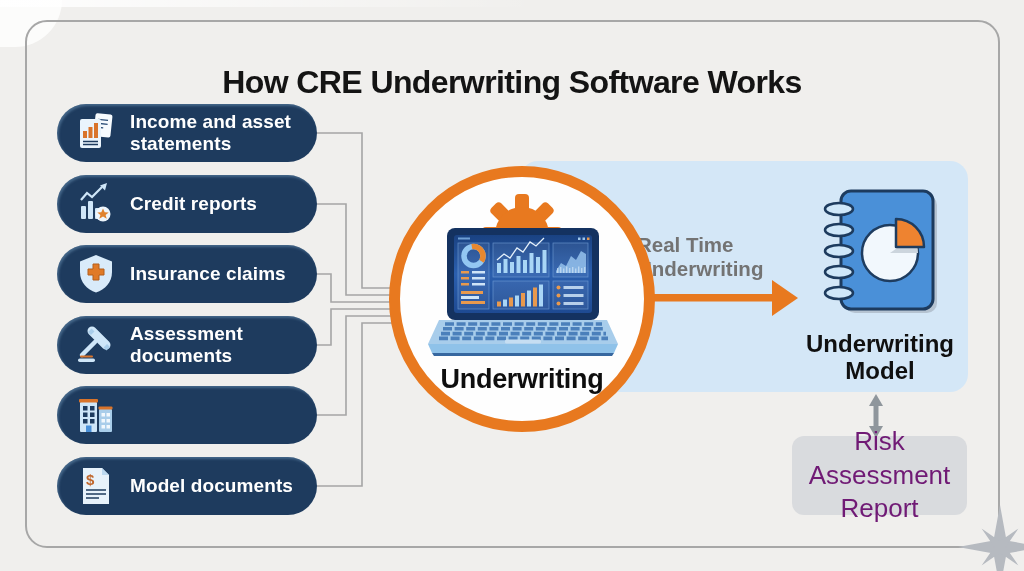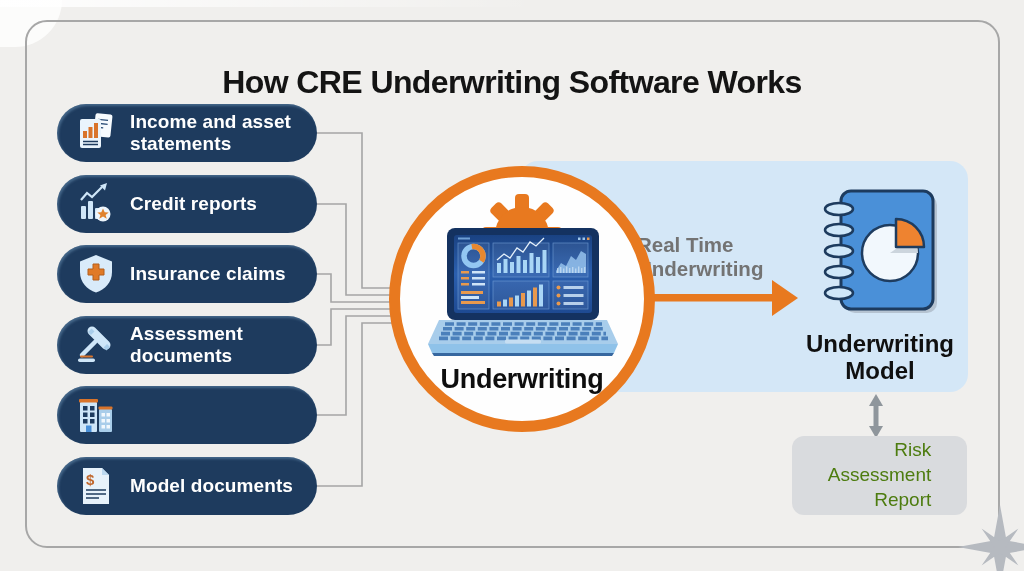--- a/index.html
+++ b/index.html
@@ -29,21 +29,21 @@
           background:#fefefe;border:11px solid #e8791f;box-sizing:border-box;}
   .laptop{position:absolute;left:415px;top:190px;}
   .uw-label{position:absolute;left:389px;top:364px;width:266px;text-align:center;
           font-size:27px;font-weight:800;color:#0e0e0e;letter-spacing:-0.3px;}
   .notebook{position:absolute;left:815px;top:185px;}
   .model-label{position:absolute;left:790px;top:330px;width:180px;text-align:center;
           font-size:24px;font-weight:700;color:#101010;line-height:1.13;white-space:pre-line;}
   .double-arrow{position:absolute;left:858px;top:393px;}
   .risk-box{position:absolute;left:792px;top:436px;width:175px;height:79px;background:#d9dbde;
           border-radius:12px;display:flex;align-items:center;justify-content:center;}
-  .risk-label{font-size:19px;font-weight:500;color:#4d7c0f;text-align:right;
+  .risk-label{font-size:26px;font-weight:500;color:#701a75;text-align:center;
           line-height:1.3;white-space:pre-line;}
   .star{position:absolute;left:954px;top:501px;}
 </style>
 </head>
 <body>
 
 <div class="canvas">
 
   <div class="corner-white"></div>
   <div class="top-strip"></div>

